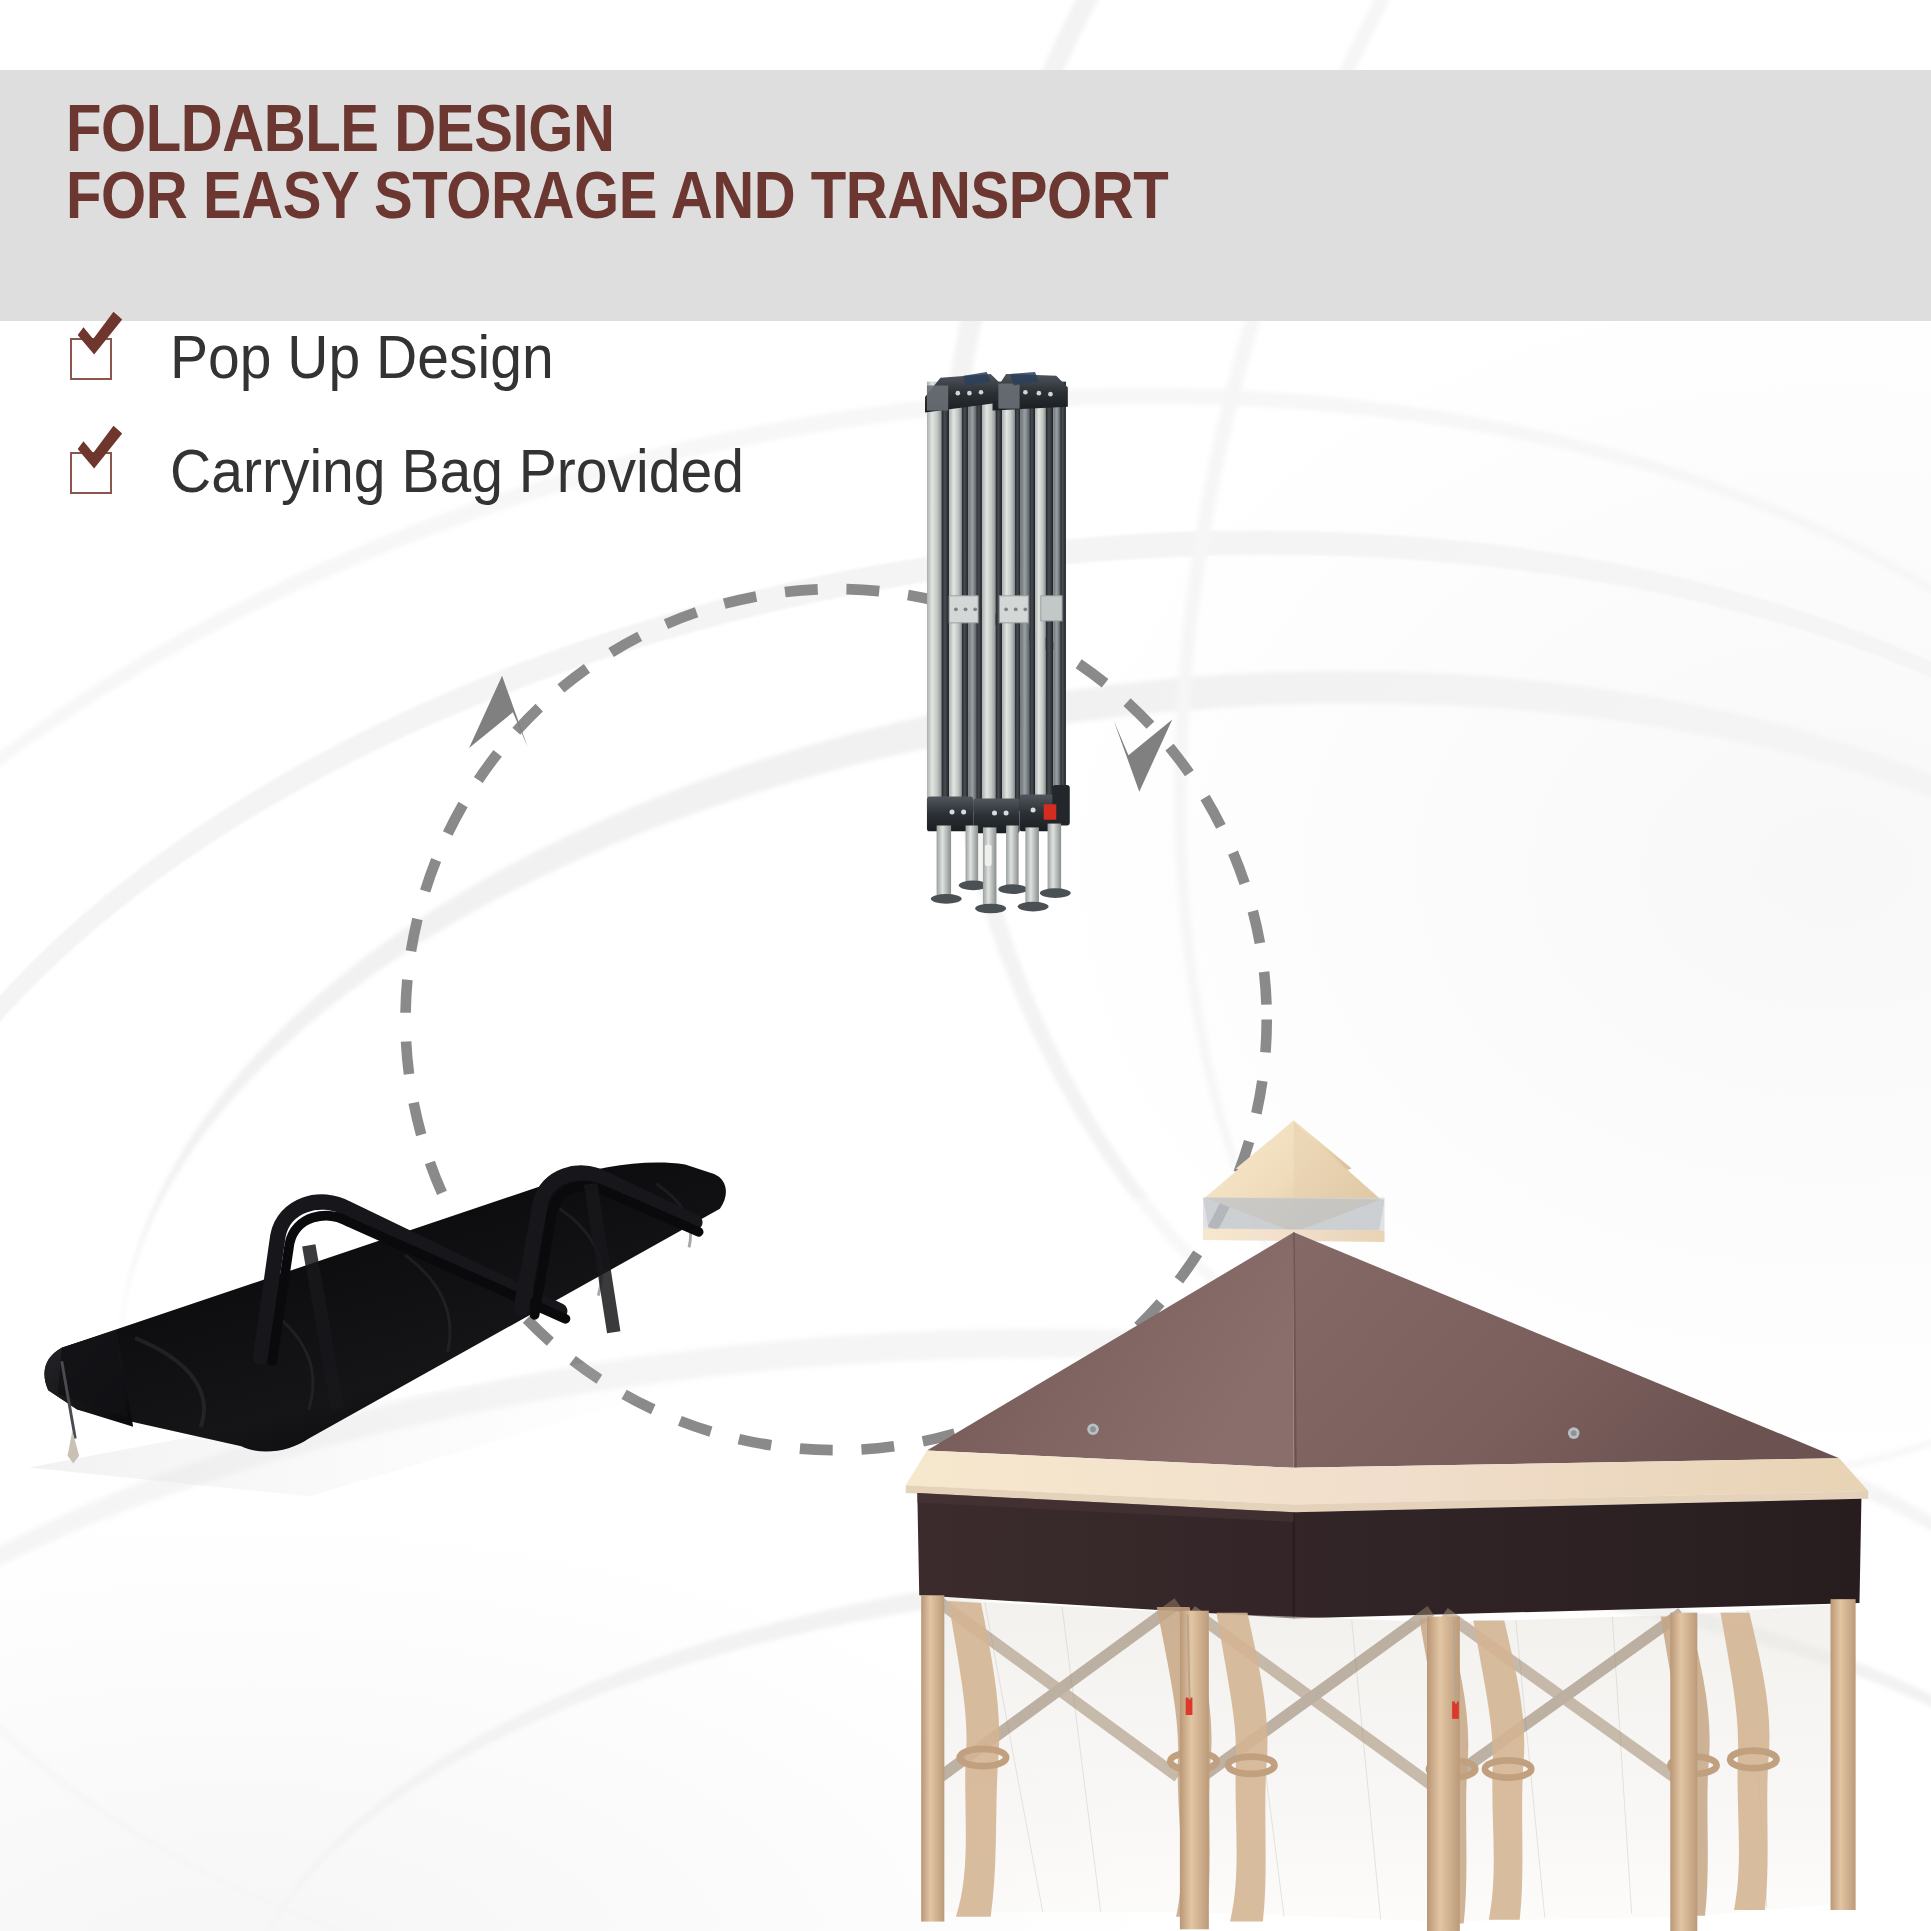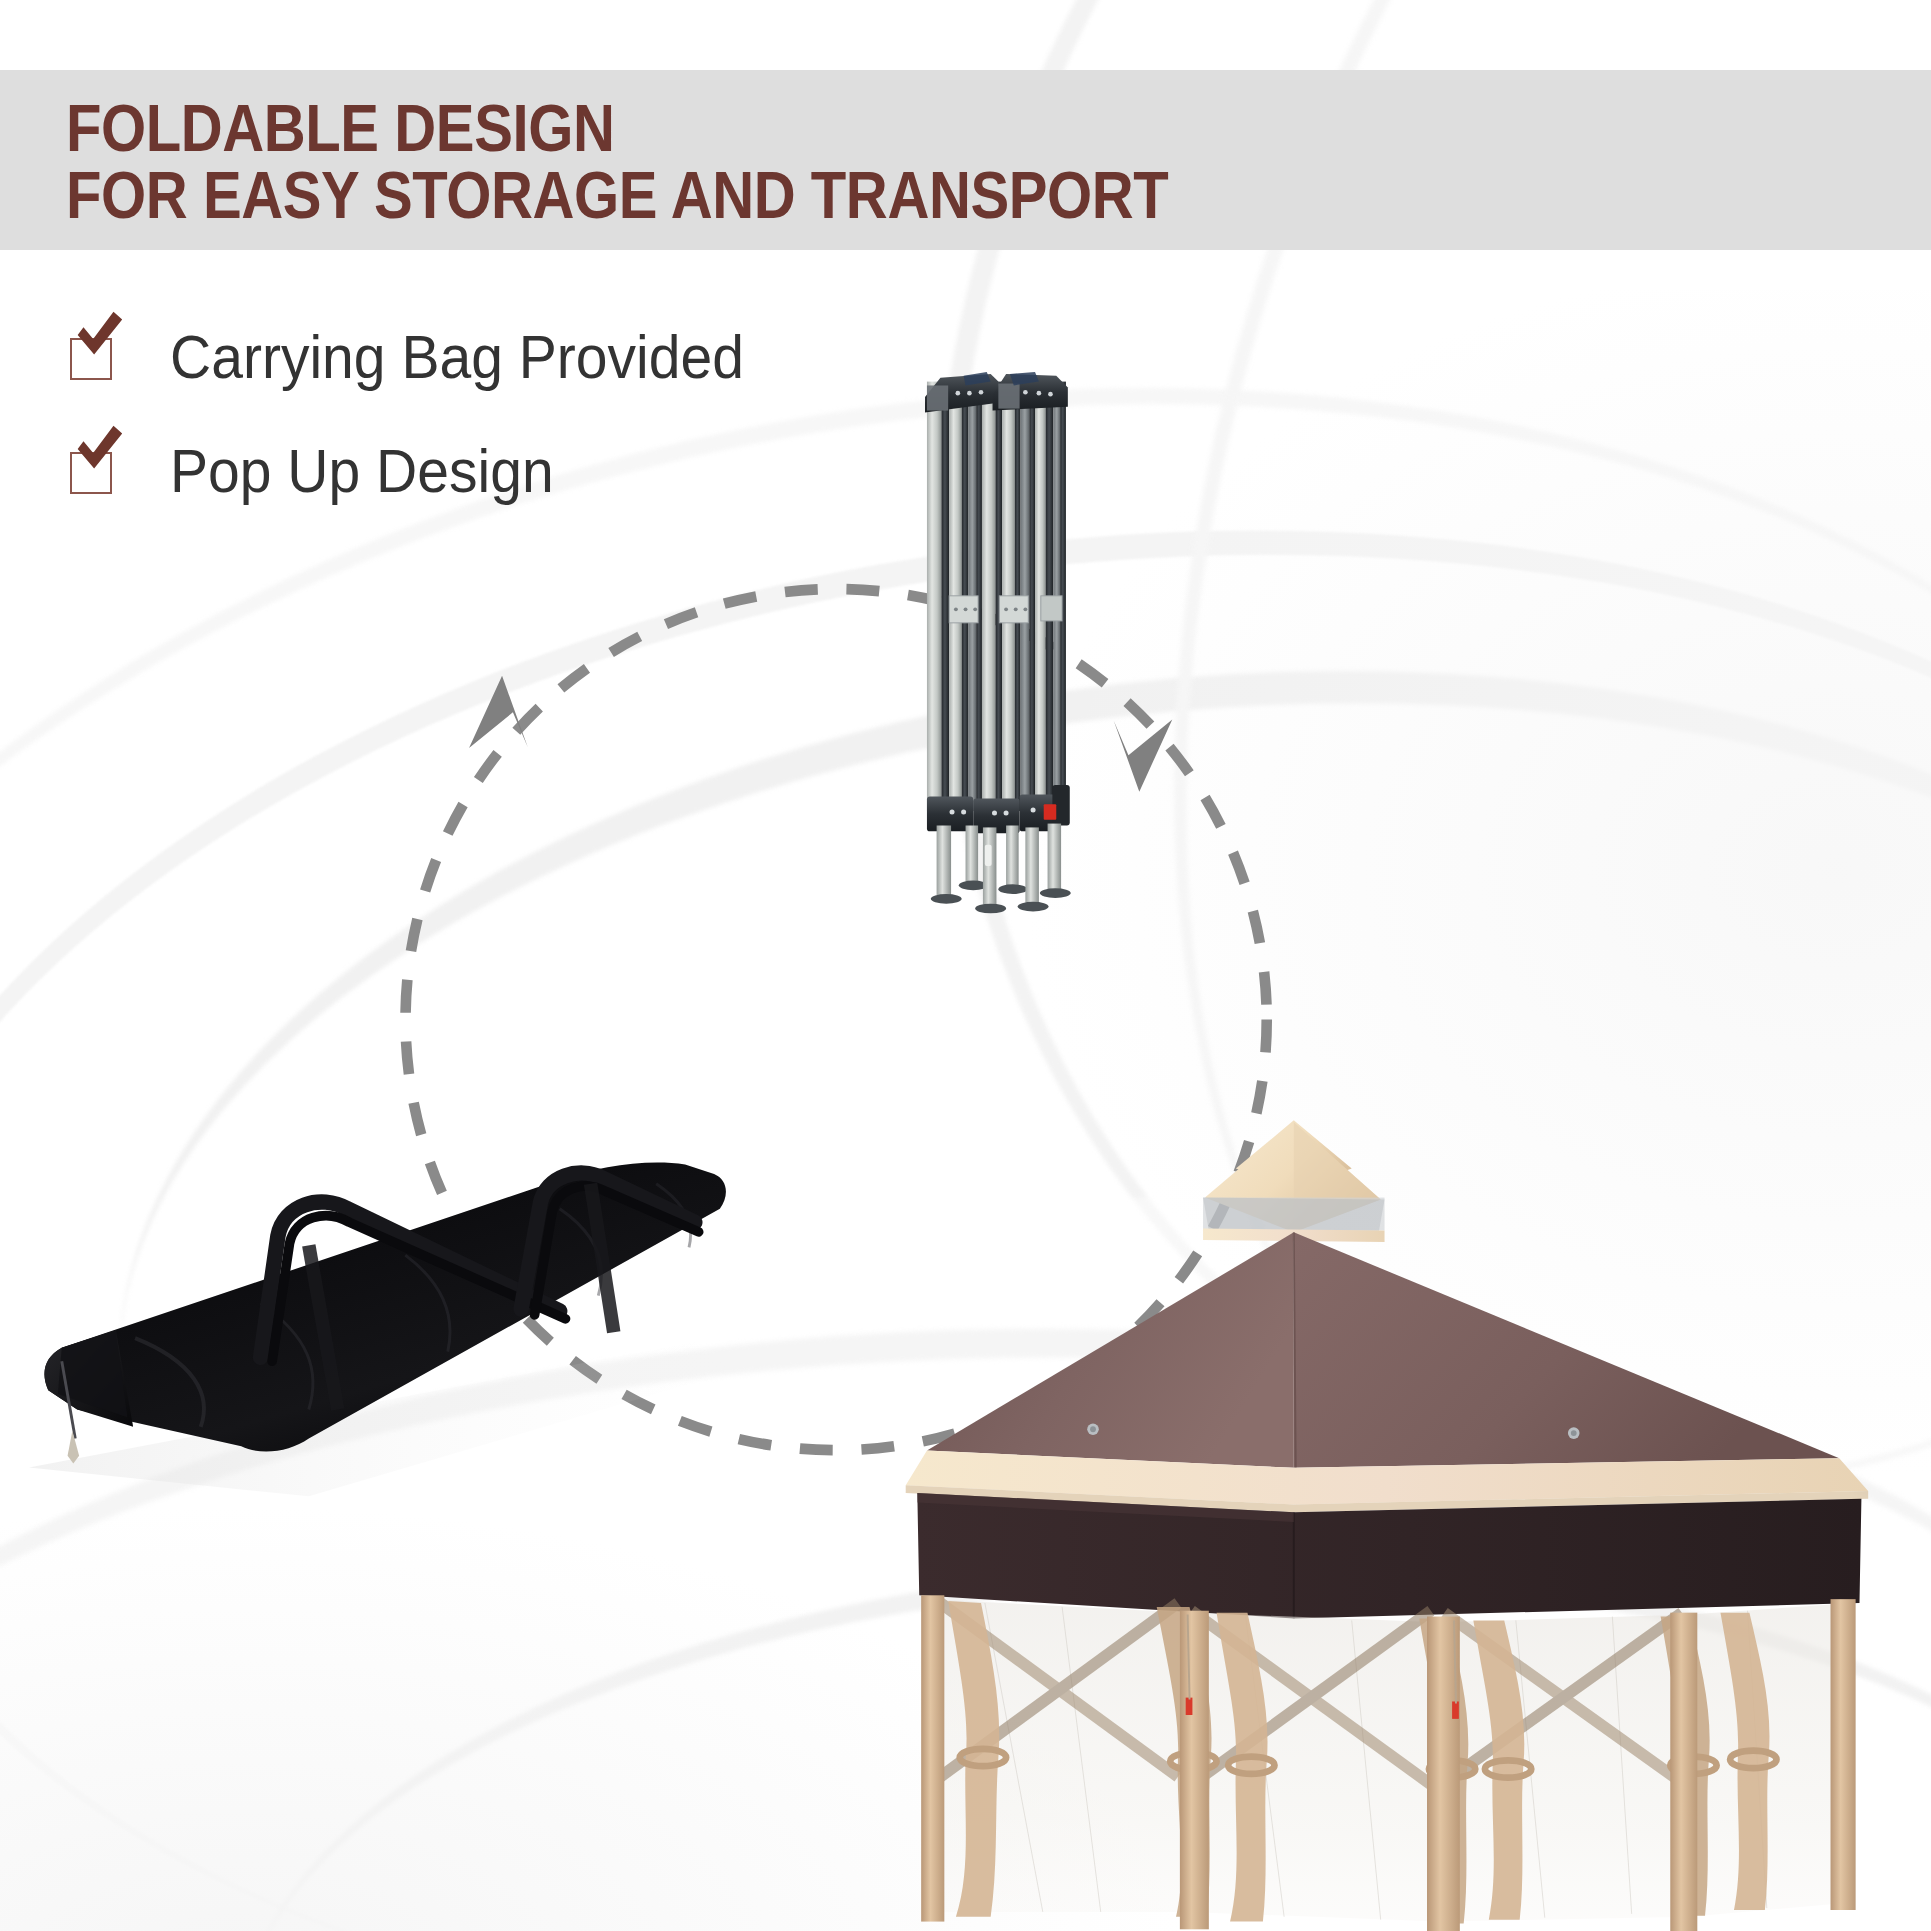--- a/index.html
+++ b/index.html
@@ -81,21 +81,21 @@
     left: 0; right: 0; top: 290px; bottom: 0;
     background:
       radial-gradient(ellipse 1352px 676px at 241px 1690px, rgba(244,244,244,0.85), rgba(255,255,255,0) 70%),
       radial-gradient(ellipse 1159px 869px at 1834px 579px, rgba(246,246,246,0.8), rgba(255,255,255,0) 70%);
   }
 
   
   .banner {
     position: absolute;
     left: 0; top: 70px;
-    width: 1931px; height: 180px;
+    width: 1931px; height: 251px;
     background: #dedede;
   }
   .headline {
     position: absolute;
     left: 66px; top: 25px;
     color: #6c3730;
     font-size: 66px;
     font-weight: bold;
     line-height: 1.02;
     letter-spacing: -0.5px;
@@ -184,29 +184,29 @@
 FOR EASY STORAGE AND TRANSPORT</div>
   </div>
 
   <div class="features">
 
     <div class="feature-row">
       <span class="checkbox"></span>
       <svg class="check-mark" viewBox="0 0 62 62">
         <path d="M10 30 L16 22 L26 34 L47 6 L56 14 L27 50 Z" fill="#6e362c"></path>
       </svg>
-      <span class="feature-label">Carrying Bag Provided</span>
+      <span class="feature-label">Pop Up Design</span>
     </div>
 
     <div class="feature-row">
       <span class="checkbox"></span>
       <svg class="check-mark" viewBox="0 0 62 62">
         <path d="M10 30 L16 22 L26 34 L47 6 L56 14 L27 50 Z" fill="#6e362c"></path>
       </svg>
-      <span class="feature-label">Pop Up Design</span>
+      <span class="feature-label">Carrying Bag Provided</span>
     </div>
 
 
   </div>
 
   <svg class="cycle" width="1931" height="1931" viewBox="0 0 2000 2000">
     <circle cx="866" cy="1056" r="446" fill="none" stroke="#8a8a8a" stroke-width="11" stroke-dasharray="34 30" stroke-linecap="butt"></circle>
 
     <g transform="translate(520,700) rotate(-47)">
       <path d="M0 0 L-78 26 L-20 34 L-36 70 Z" fill="#808080"></path>

